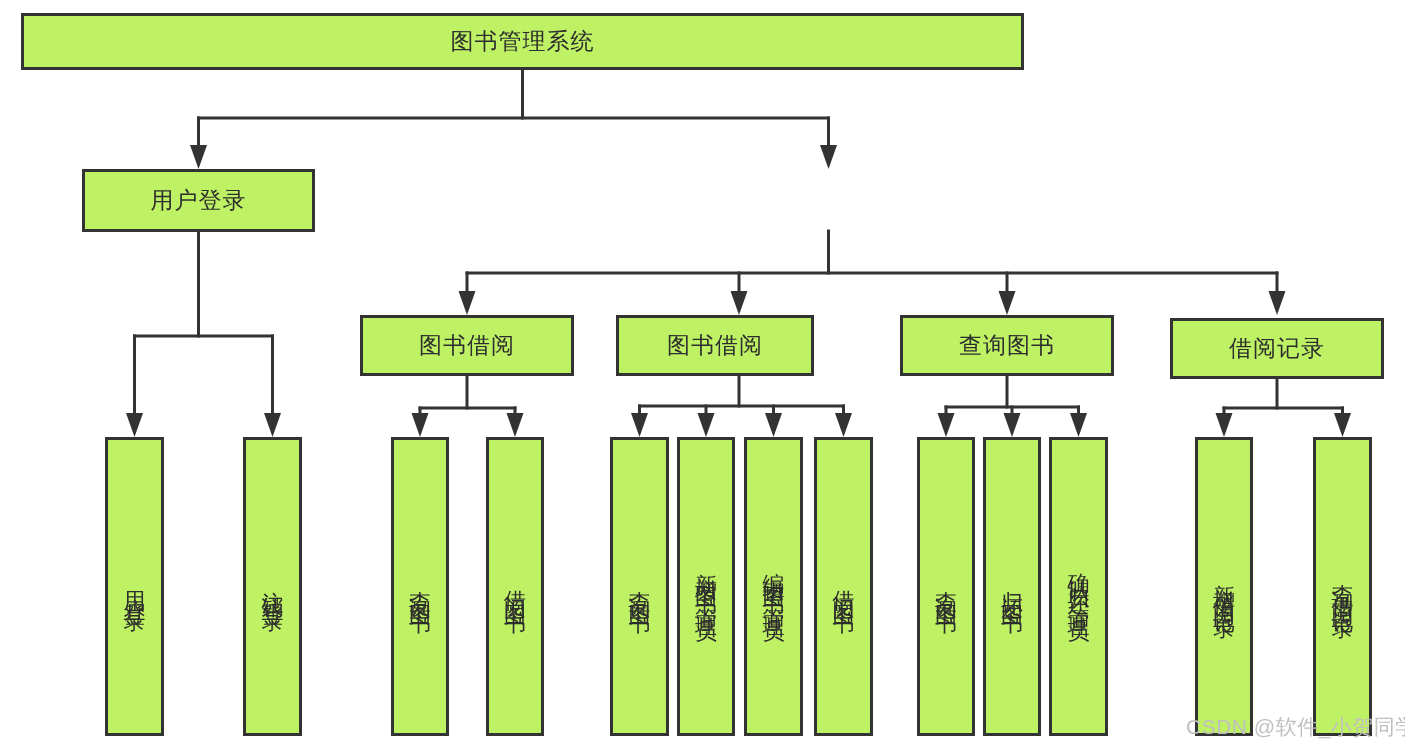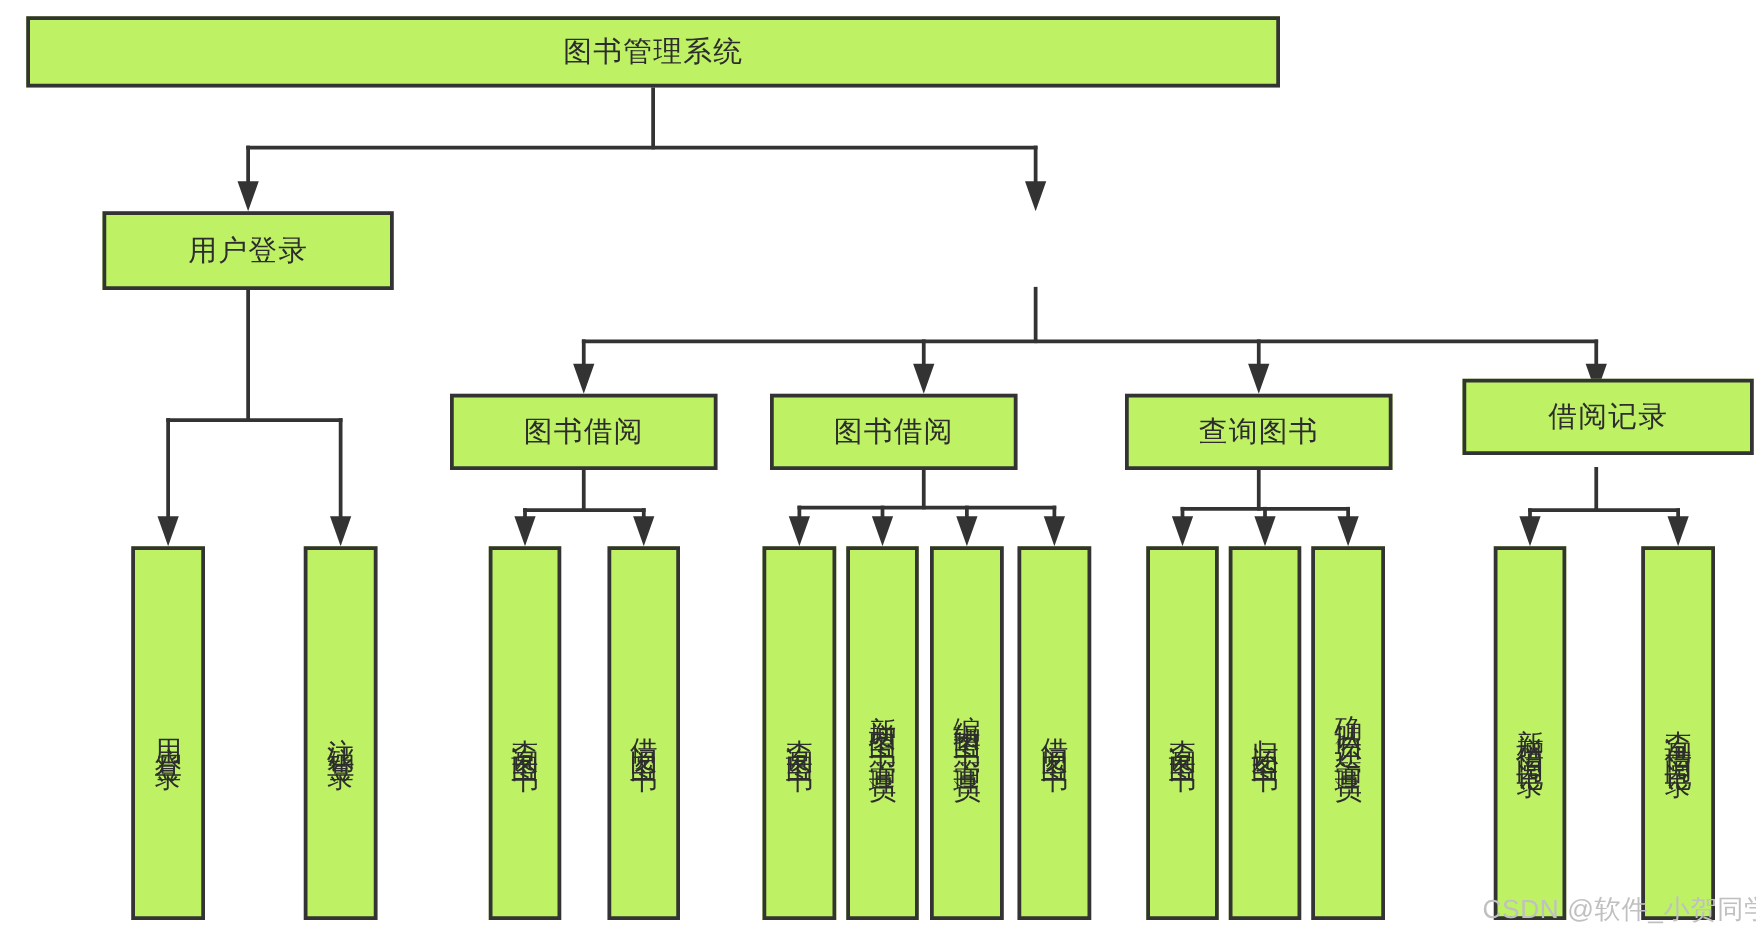--- a/index.html
+++ b/index.html
@@ -89,21 +89,21 @@
       <polygon points="1342.5,437 1334,413 1351,413" fill="#333333"></polygon>
     </svg>
 
   <div class="box" style="left:21px;top:13px;width:1003px;height:57px;">图书管理系统</div>
 
   <div class="box" style="left:82px;top:169px;width:233px;height:63px;">用户登录</div>
 
   <div class="box" style="left:360px;top:315px;width:214px;height:61px;">图书借阅</div>
   <div class="box" style="left:616px;top:315px;width:198px;height:61px;">图书借阅</div>
   <div class="box" style="left:900px;top:315px;width:214px;height:61px;">查询图书</div>
-  <div class="box" style="left:1170px;top:303px;width:233px;height:61px;">借阅记录</div>
+  <div class="box" style="left:1170px;top:318px;width:214px;height:61px;">借阅记录</div>
 
   <div class="box vbox" style="left:105px;top:437px;width:59px;height:299px;">用户登录</div>
   <div class="box vbox" style="left:243px;top:437px;width:59px;height:299px;">注销登录</div>
 
   <div class="box vbox" style="left:391px;top:437px;width:58px;height:299px;">查询图书</div>
   <div class="box vbox" style="left:486px;top:437px;width:58px;height:299px;">借阅图书</div>
 
   <div class="box vbox" style="left:610px;top:437px;width:59px;height:299px;">查询图书</div>
   <div class="box vbox" style="left:677px;top:437px;width:58px;height:299px;">新增图书（管理员）</div>
   <div class="box vbox" style="left:744px;top:437px;width:59px;height:299px;">编辑图书（管理员）</div>

